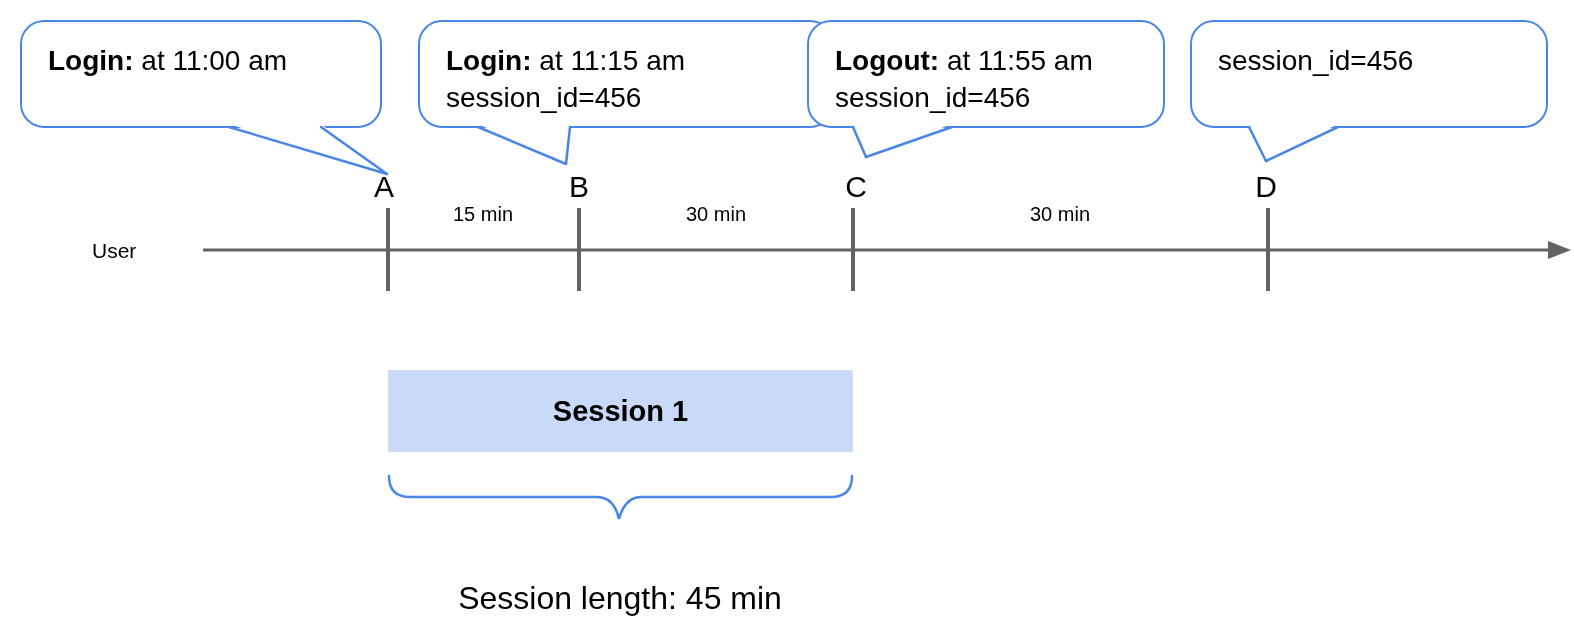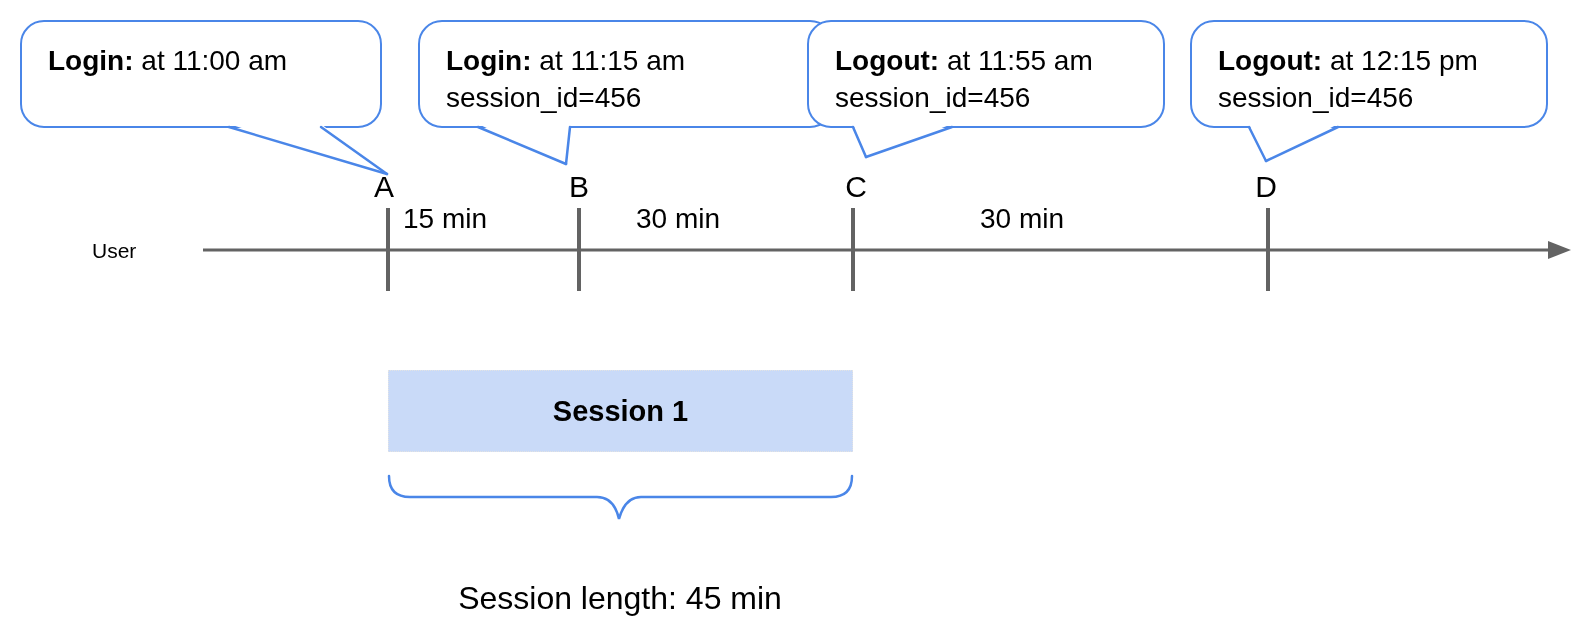--- a/index.html
+++ b/index.html
@@ -39,21 +39,21 @@
   }
 
   .lbl { position: absolute; white-space: nowrap; }
   .events-lbl { left: 140px; top: 170px; width: 130px; text-align: center; font-size: 29px; }
   .evt { top: 170px; width: 60px; text-align: center; font-size: 30px; }
   .evt-a { left: 354px; }
   .evt-b { left: 549px; }
   .evt-c { left: 826px; }
   .evt-d { left: 1236px; }
   .user-lbl { left: 92px; top: 239px; font-size: 21px; }
-  .interval { top: 203px; width: 160px; text-align: left; font-size: 28px; }
+  .interval { top: 203px; width: 160px; text-align: center; font-size: 20px; }
   .iv-1 { left: 403px; }
   .iv-2 { left: 636px; }
   .iv-3 { left: 980px; }
 
   .session-box {
     position: absolute;
     left: 388px; top: 370px;
     width: 465px; height: 82px;
     background: #c9daf8;
     border: 1px dotted #e3e3e3;
@@ -82,21 +82,20 @@
   </div>
   <div class="callout c2">
     <div><b>Login:</b><span> at 11:15 am</span></div>
     <div>session_id=456</div>
   </div>
   <div class="callout c3">
     <div><b>Logout:</b><span> at 11:55 am</span></div>
     <div>session_id=456</div>
   </div>
   <div class="callout c4">
-    <div><b>Logout:</b><span> at 12:15 pm</span></div>
     <div>session_id=456</div>
   </div>
 
   <div class="lbl evt evt-a">A</div>
   <div class="lbl evt evt-b">B</div>
   <div class="lbl evt evt-c">C</div>
   <div class="lbl evt evt-d">D</div>
   <div class="lbl user-lbl">User</div>
   <div class="lbl interval iv-1">15 min</div>
   <div class="lbl interval iv-2">30 min</div>

